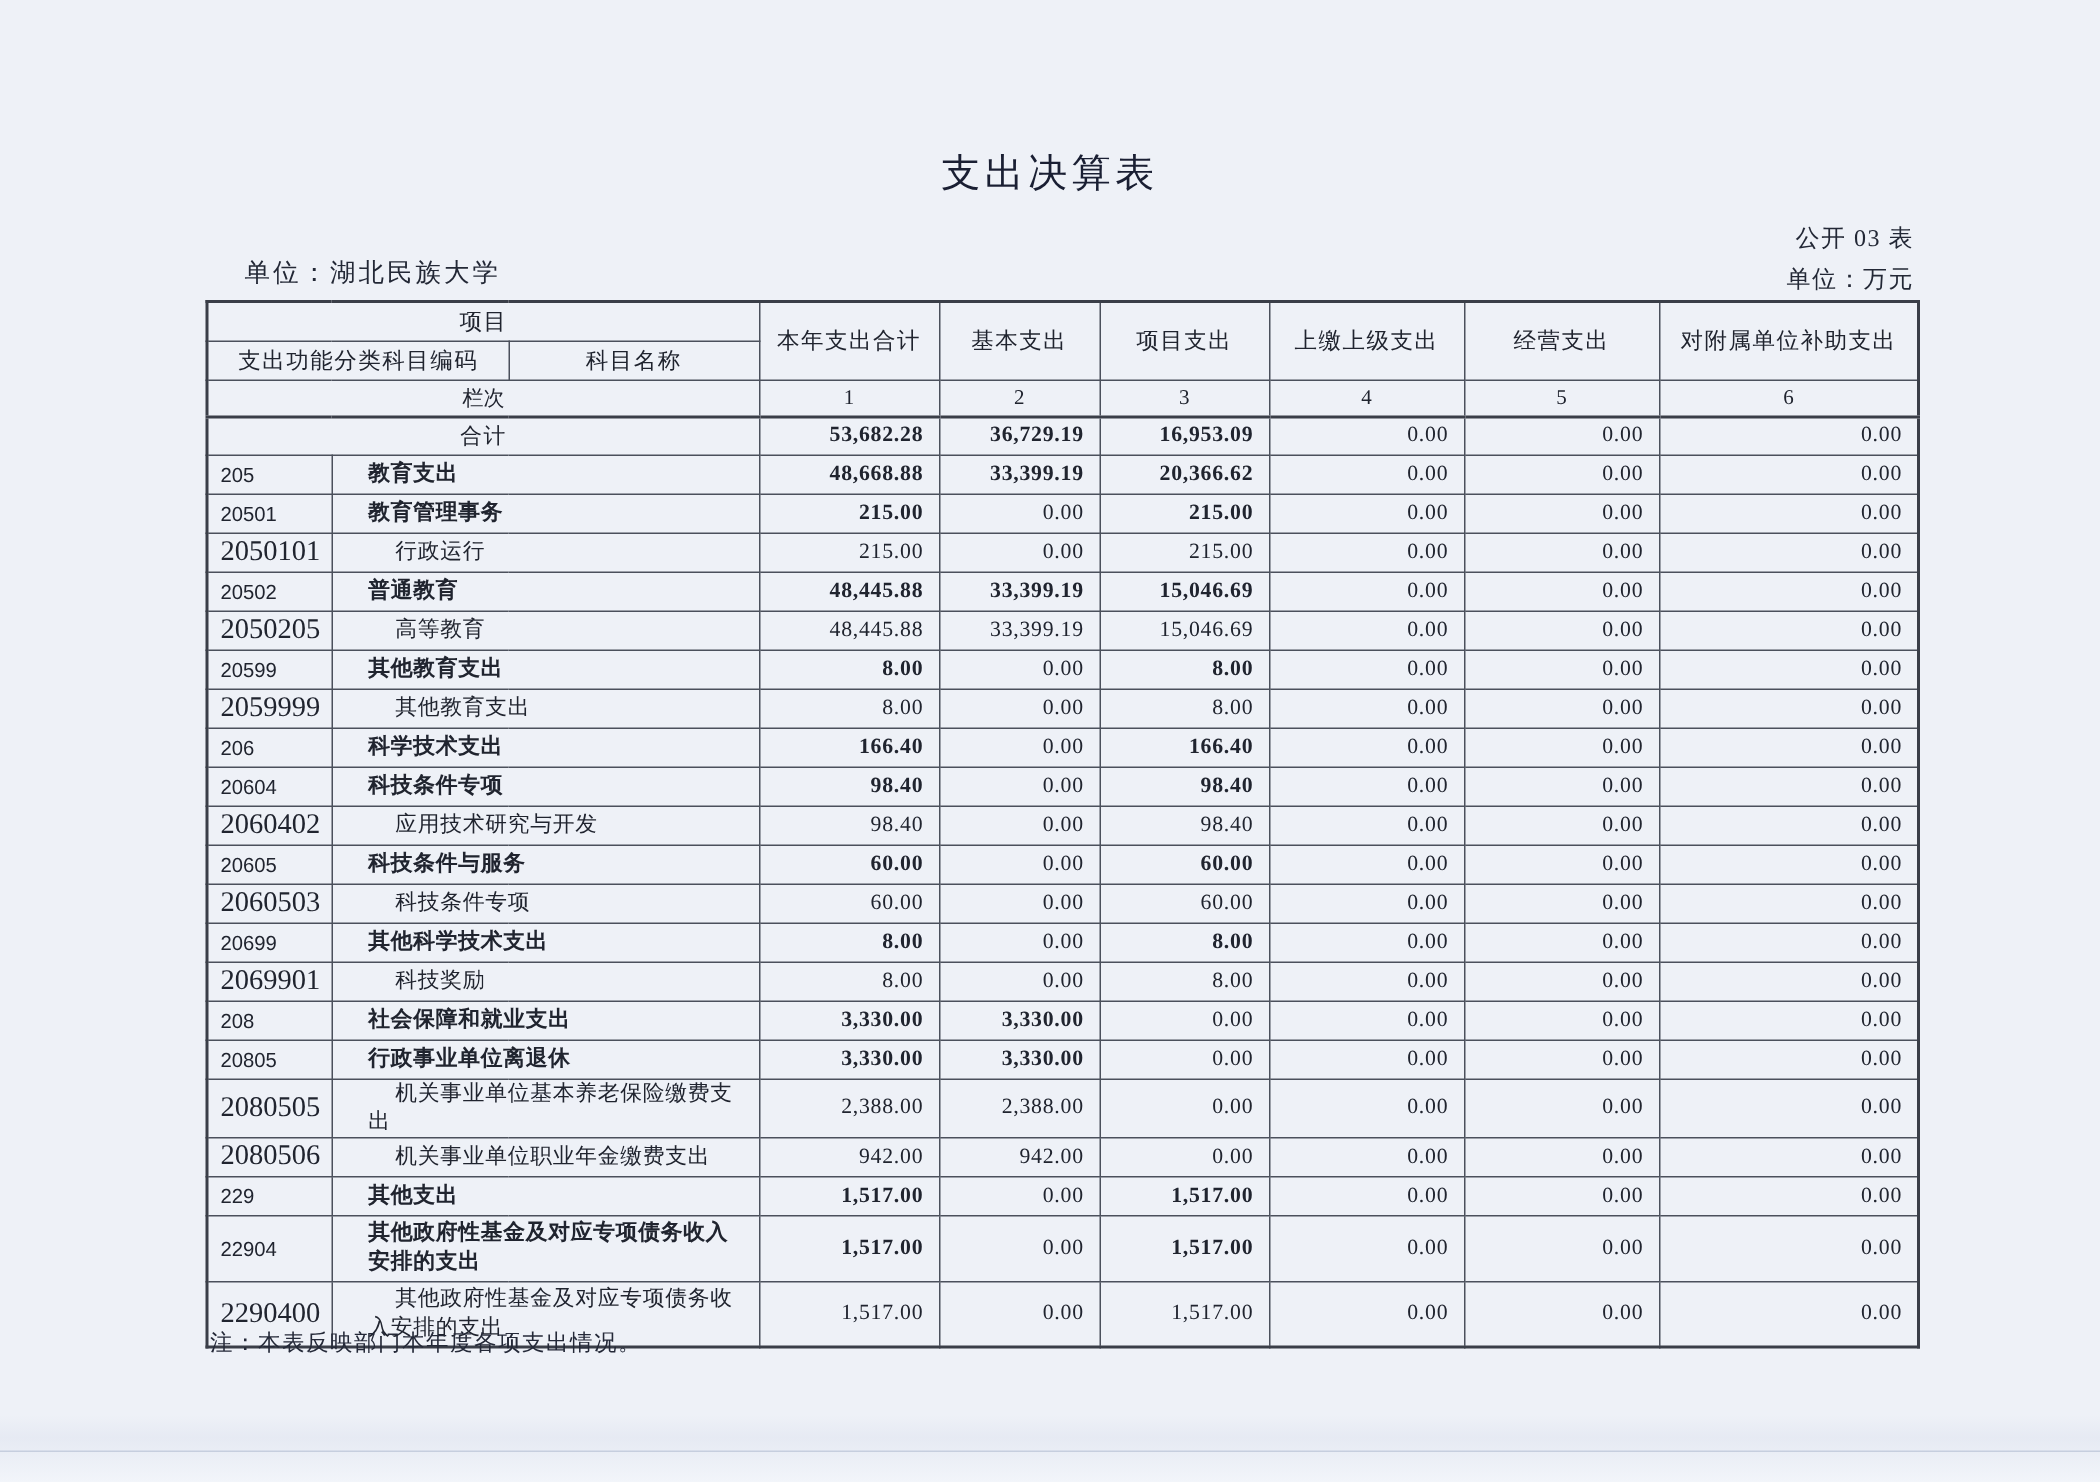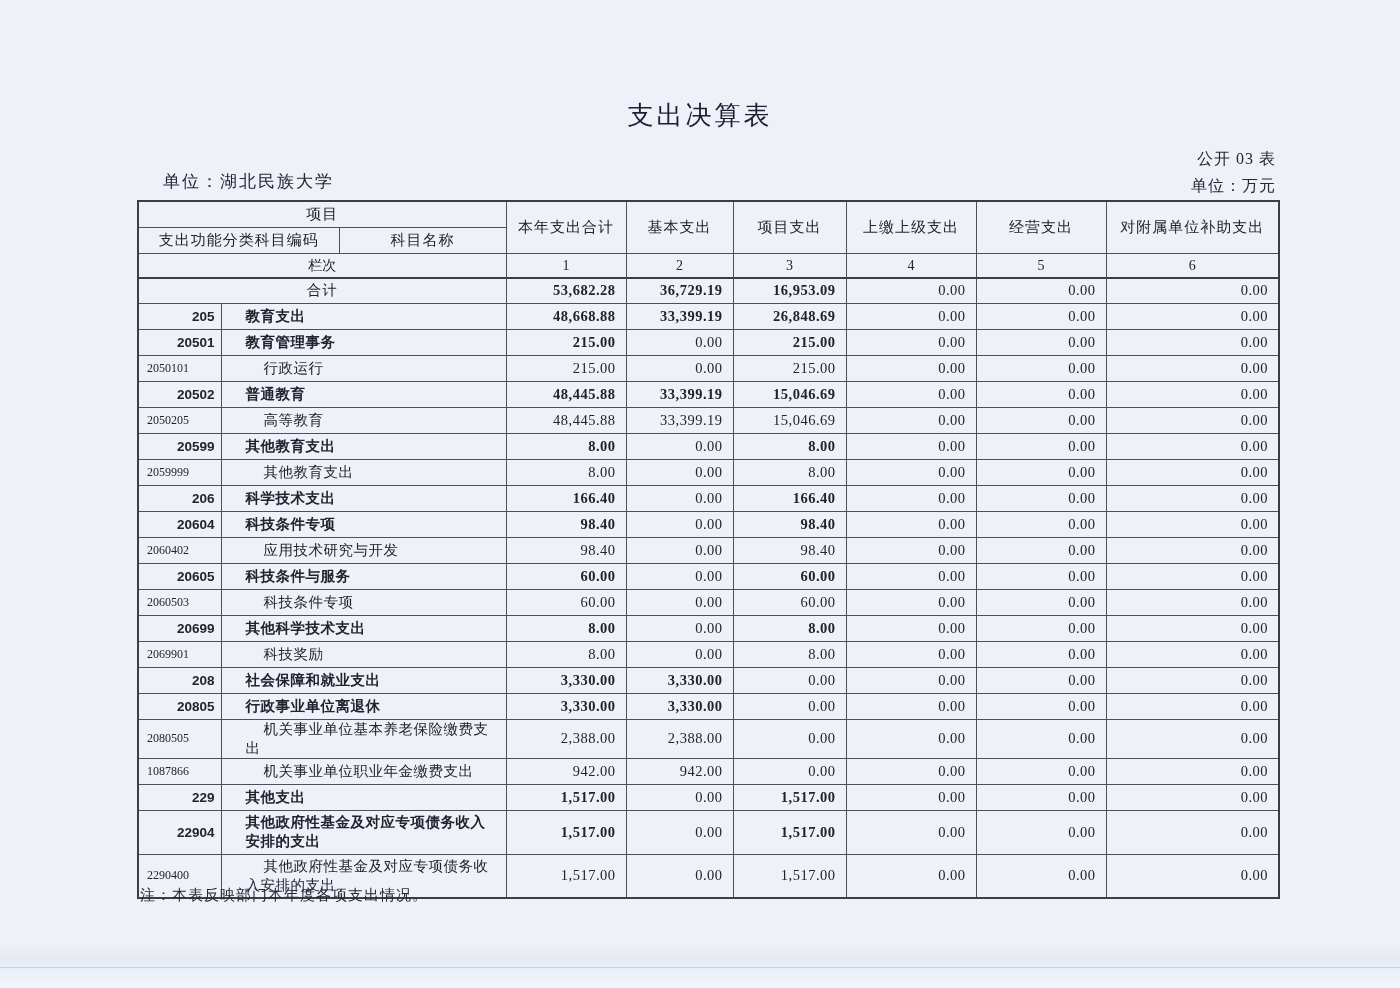--- a/index.html
+++ b/index.html
@@ -47,24 +47,24 @@
     font-weight:normal;text-align:center;height:25px;
     font-size:15px;letter-spacing:1px;
   }
   tr.index-row th{height:23px;font-size:14px;letter-spacing:0;}
   tr.total-row td{border-top:2px solid #3a3e48;margin-left:27px;}
   tr.total-row{height:25px;}
   tbody tr{height:26px;}
   tbody tr.row-tall{height:44px;margin-left:24px;}
   .cell-label-center{text-align:center;letter-spacing:1px;}
   .cell-code{
-    text-align:left;padding-left:8px;font-size:12px;
+    text-align:left;padding-left:8px;font-size:19px;
   }
   .row-bold .cell-code{
-    font-family:"Liberation Sans", sans-serif;font-weight:bold;font-size:13.5px;text-align:right;
+    font-family:"Liberation Sans", sans-serif;font-weight:normal;font-size:13.5px;
   }
   .cell-name{
     text-align:left;padding-left:24px;line-height:19px;letter-spacing:0.5px;
   }
   .row-bold .cell-name{font-weight:bold;}
   .cell-name.indent{text-indent:18px;}
   .cell-num{
     text-align:right;padding-right:10px;letter-spacing:0.5px;
     font-variant-numeric:tabular-nums;
   }
@@ -129,21 +129,21 @@
         <td class="cell-num num-strong">16,953.09</td>
         <td class="cell-num">0.00</td>
         <td class="cell-num">0.00</td>
         <td class="cell-num">0.00</td>
       </tr>
     <tr class="row-bold">
           <td class="cell-code">205</td>
           <td colspan="2" class="cell-name">教育支出</td>
           <td class="cell-num num-strong">48,668.88</td>
           <td class="cell-num num-strong">33,399.19</td>
-          <td class="cell-num num-strong">26,848.69</td>
+          <td class="cell-num num-strong">20,366.62</td>
           <td class="cell-num">0.00</td>
           <td class="cell-num">0.00</td>
           <td class="cell-num">0.00</td>
         </tr>
         <tr class="row-bold">
           <td class="cell-code">20501</td>
           <td colspan="2" class="cell-name">教育管理事务</td>
           <td class="cell-num num-strong">215.00</td>
           <td class="cell-num">0.00</td>
           <td class="cell-num num-strong">215.00</td>
@@ -295,21 +295,21 @@
           <td class="cell-code">2080505</td>
           <td colspan="2" class="cell-name indent">机关事业单位基本养老保险缴费支出</td>
           <td class="cell-num">2,388.00</td>
           <td class="cell-num">2,388.00</td>
           <td class="cell-num">0.00</td>
           <td class="cell-num">0.00</td>
           <td class="cell-num">0.00</td>
           <td class="cell-num">0.00</td>
         </tr>
         <tr>
-          <td class="cell-code">1087866</td>
+          <td class="cell-code">2080506</td>
           <td colspan="2" class="cell-name indent">机关事业单位职业年金缴费支出</td>
           <td class="cell-num">942.00</td>
           <td class="cell-num">942.00</td>
           <td class="cell-num">0.00</td>
           <td class="cell-num">0.00</td>
           <td class="cell-num">0.00</td>
           <td class="cell-num">0.00</td>
         </tr>
         <tr class="row-bold">
           <td class="cell-code">229</td>

